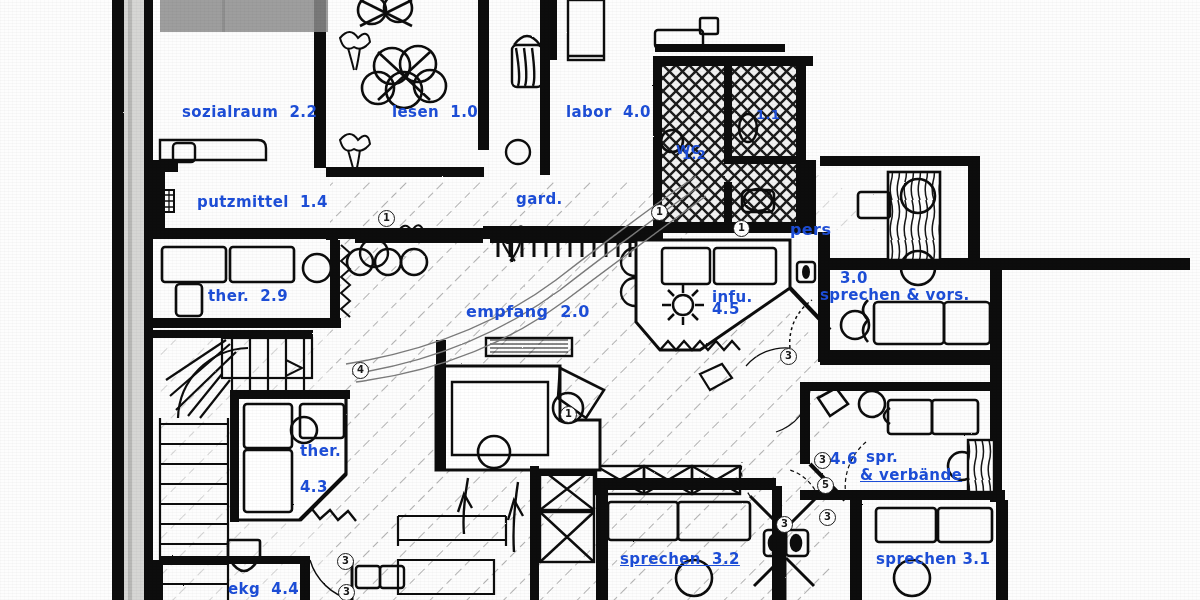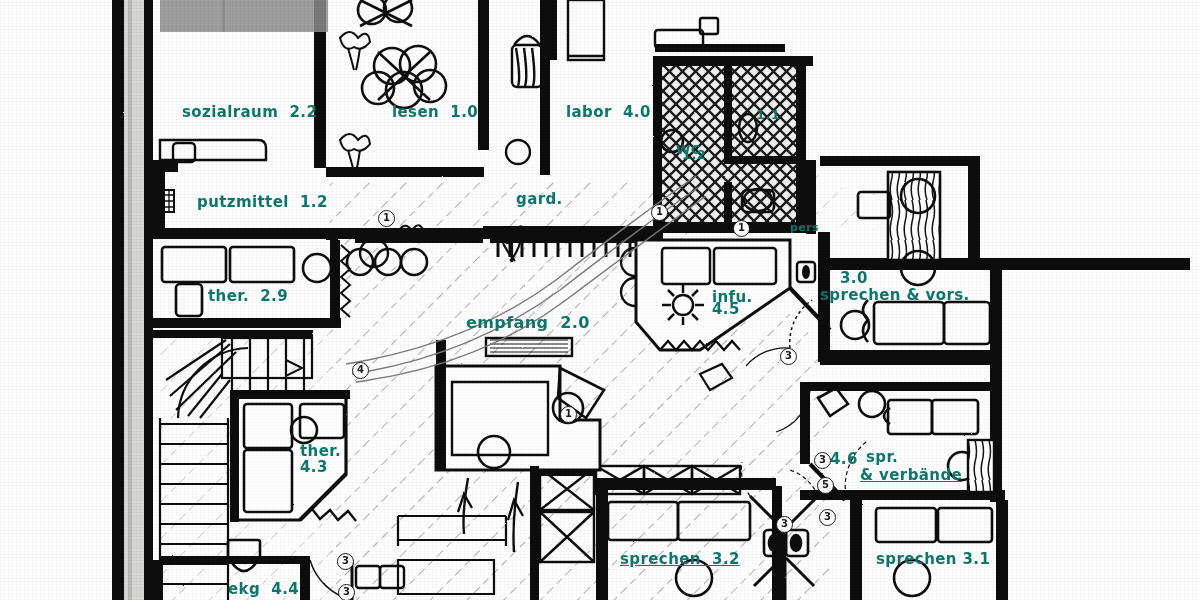--- a/index.html
+++ b/index.html
@@ -1,25 +1,25 @@
 <!DOCTYPE html>
 <html><head>
 <meta charset="utf-8">
 <style>
   html,body{margin:0;padding:0;background:#fff;}
   body{width:1200px;height:600px;overflow:hidden;
        font-family:"DejaVu Sans",sans-serif;}
   #plan{position:relative;width:1200px;height:600px;background:#fdfdfd;overflow:hidden;}
   #plan svg{position:absolute;left:0;top:0;}
-  .lbl{position:absolute;color:#0f766e;font-weight:700;letter-spacing:.4px;
+  .lbl{position:absolute;color:#1d4ed8;font-weight:700;letter-spacing:.4px;
        white-space:pre;line-height:1.05;}
   .lbl.sm{font-size:13px;}
   .lbl.md{font-size:15px;}
   .lbl.lg{font-size:16px;}
-  .lbl.xs{font-size:11px;}
+  .lbl.xs{font-size:16px;}
   .grayblock{position:absolute;background:#8d8d8d;opacity:.85;}
   .dcirc{position:absolute;border:1.6px solid #1a1a1a;border-radius:50%;
          font-size:10px;font-weight:700;color:#1a1a1a;text-align:center;
          width:15px;height:15px;line-height:14px;background:#fff;}
   .noise{position:absolute;left:0;top:0;width:1200px;height:600px;
          pointer-events:none;opacity:.1;
          background:
            repeating-linear-gradient(0deg, rgba(0,0,0,.25) 0 1px, transparent 1px 3px),
            repeating-linear-gradient(90deg, rgba(0,0,0,.18) 0 1px, transparent 1px 4px);}
 </style>
@@ -408,30 +408,30 @@
 
     </g>
   </svg>
 
   <div class="grayblock" style="left:160px;top:0;width:65px;height:32px;"></div>
   <div class="grayblock" style="left:222px;top:0;width:106px;height:32px;"></div>
 
   <div class="lbl md" style="left:182px;top:105px;">sozialraum  2.2</div>
   <div class="lbl md" style="left:392px;top:105px;">lesen  1.0</div>
   <div class="lbl md" style="left:566px;top:105px;">labor  4.0</div>
-  <div class="lbl md" style="left:197px;top:195px;">putzmittel  1.2</div>
+  <div class="lbl md" style="left:197px;top:195px;">putzmittel  1.4</div>
   <div class="lbl md" style="left:516px;top:192px;">gard.</div>
   <div class="lbl md" style="left:208px;top:289px;">ther.  2.9</div>
   <div class="lbl md" style="left:712px;top:290px;">infu.</div>
   <div class="lbl md" style="left:712px;top:302px;">4.5</div>
   <div class="lbl md" style="left:840px;top:271px;">3.0</div>
   <div class="lbl md" style="left:820px;top:288px;">sprechen &amp; vors.</div>
-  <div class="lbl lg" style="left:466px;top:315px;text-align:center;">empfang  2.0</div>
+  <div class="lbl lg" style="left:466px;top:304px;text-align:center;">empfang  2.0</div>
   <div class="lbl md" style="left:300px;top:444px;">ther.</div>
-  <div class="lbl md" style="left:300px;top:460px;">4.3</div>
+  <div class="lbl md" style="left:300px;top:480px;">4.3</div>
   <div class="lbl md" style="left:830px;top:452px;">4.6</div>
   <div class="lbl md" style="left:866px;top:450px;">spr.</div>
   <div class="lbl md" style="left:860px;top:468px;text-decoration:underline;">&amp; verbände</div>
   <div class="lbl md" style="left:620px;top:552px;text-decoration:underline;">sprechen  3.2</div>
   <div class="lbl md" style="left:876px;top:552px;">sprechen 3.1</div>
   <div class="lbl md" style="left:228px;top:582px;text-align:center;">ekg  4.4</div>
   <div class="lbl sm" style="left:682px;top:148px;">1.2</div>
   <div class="lbl sm" style="left:756px;top:108px;">1.1</div>
   <div class="lbl sm" style="left:676px;top:143px;">WC</div>
   <div class="lbl xs" style="left:790px;top:222px;">pers</div>

